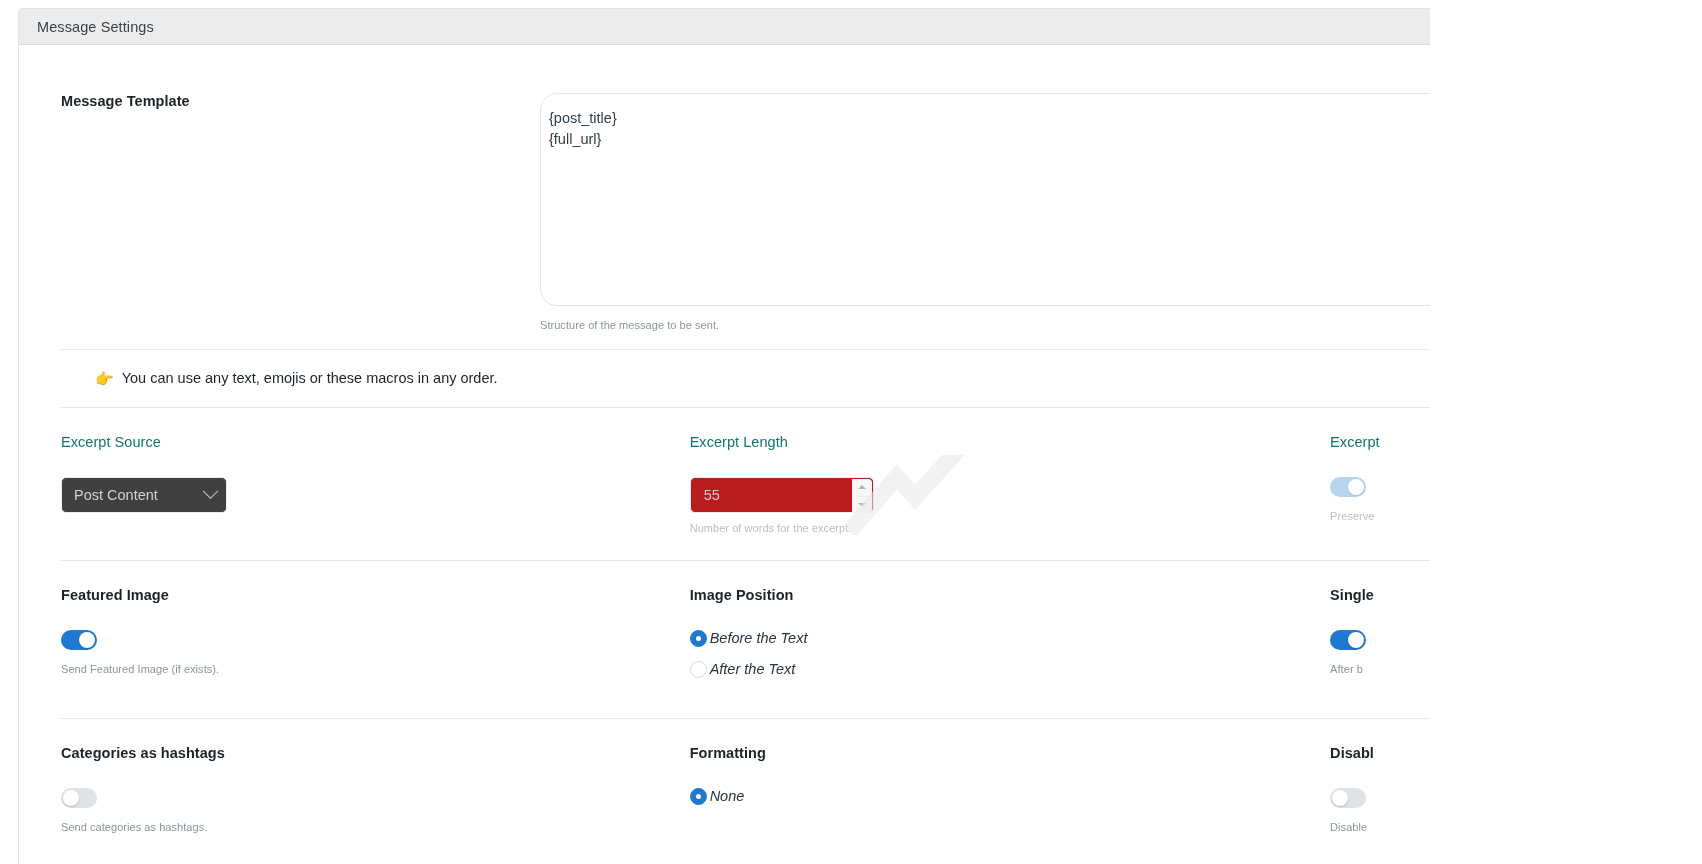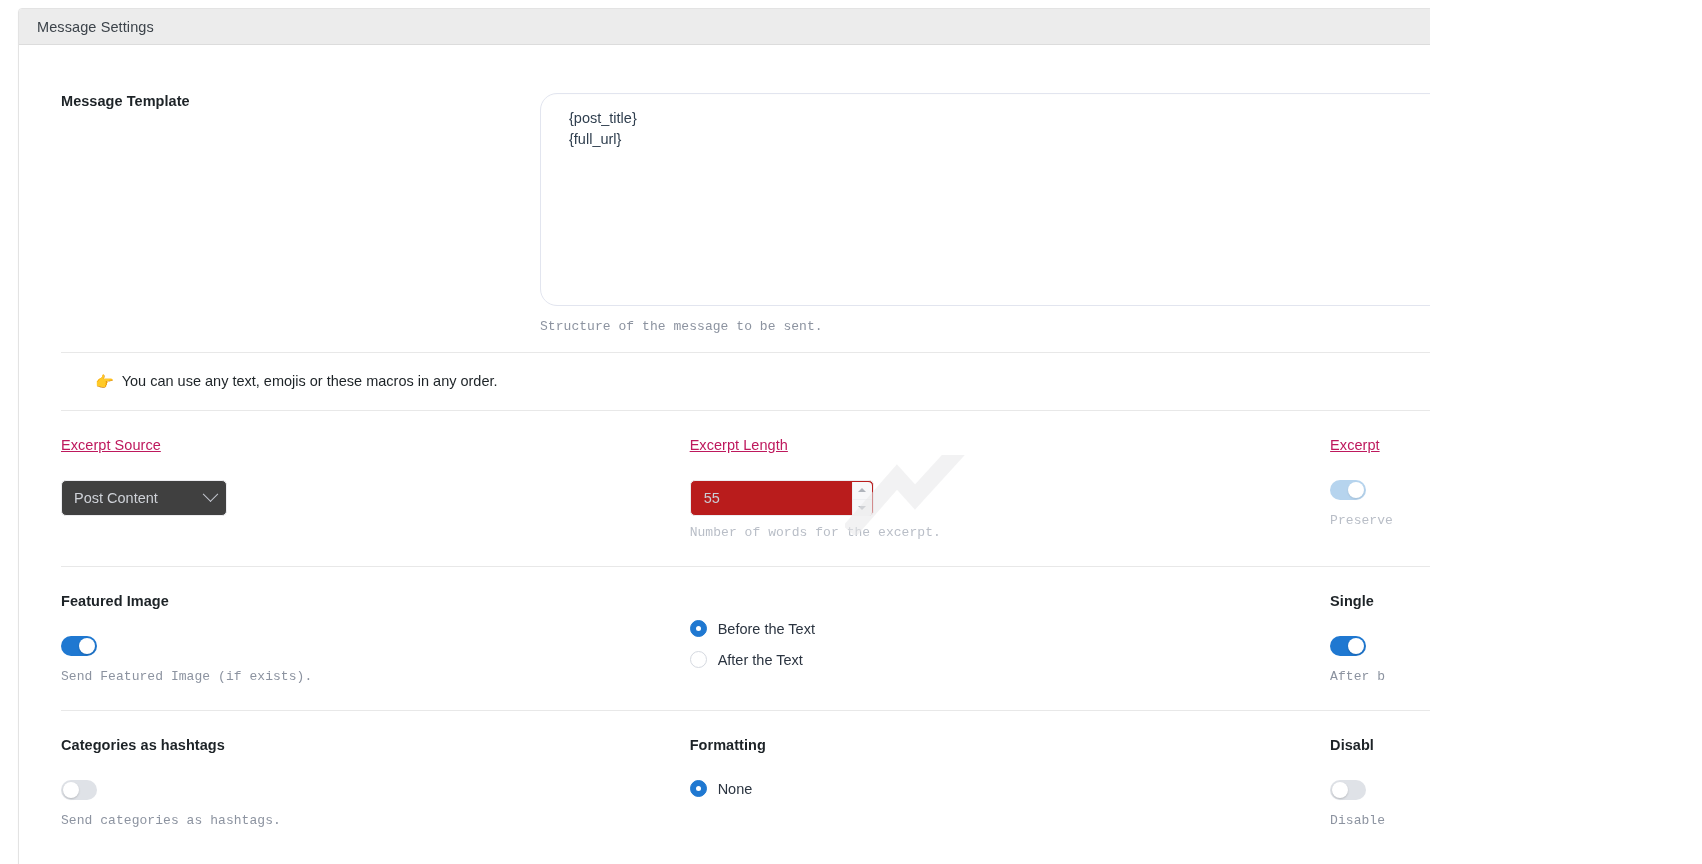--- a/index.html
+++ b/index.html
@@ -55,50 +55,48 @@
 
   .field-label {
     font-size: 14.5px;
     font-weight: bold;
     color: #1d2327;
     letter-spacing: 0.05px;
     white-space: nowrap;
   }
   .field-label.muted {
     font-weight: 400;
-    color: #be185d;
-    text-decoration: underline;
+    color: #0f766e;
   }
 
   .help-text {
-    font-size: 13px;
+    font-size: 11px;
     color: #8c93a0;
     margin-top: 9px;
     letter-spacing: 0.05px;
     white-space: nowrap;
-    font-family: Liberation Mono, monospace;
   }
   .help-text.faded { color: #b9bec7; }
 
   
   .tpl-row {
     display: flex;
     padding-top: 48px;
     gap: 25px;
   }
   .tpl-label-wrap { width: 505px; padding-left: 18px; }
   .tpl-input-wrap { flex: 1; }
 
   .textarea-box {
     width: 1145px;
     height: 213px;
     border: 1px solid #e2e5ef;
     border-radius: 17px;
     background: #ffffff;
-    padding: 14px 28px;
+    padding: 14px 8px;
     font-size: 14.5px;
     color: #2f3e4e;
     line-height: 1.45;
     resize: none;
     outline: none;
     font-family: "Liberation Sans", sans-serif;
     box-shadow: inset 0 1px 1px rgba(0,0,0,0.01);
     white-space: pre;
     overflow: hidden;
   }
@@ -226,23 +224,24 @@
   .switch.on  { background: #1f78d1; }
   .switch.on .knob  { left: 18px; }
   .switch.off { background: #dfe2e7; }
   .switch.off .knob { left: 2px; }
   .switch.on-disabled { background: #b6d4ee; }
   .switch.on-disabled .knob { left: 18px; box-shadow: 0 1px 2px rgba(0,0,0,0.10); }
 
   
   .radio-item {
     display: flex;
-    align-items: flex-end;
-    gap: 11px;
+    align-items: flex-start;
+    gap: 3px;
     margin-bottom: 14px;
+    font-style: italic;
   }
   .radio {
     width: 17px; height: 17px;
     border-radius: 50%;
     border: 1.5px solid #d5d9e0;
     background: #fff;
     position: relative;
     flex: 0 0 auto;
     cursor: pointer;
   }
@@ -358,20 +357,21 @@
           <div class="field-label">Featured Image</div>
           <div class="control-gap">
             <span class="switch on">
               <span class="knob"></span>
             </span>
           </div>
           <div class="help-text">Send Featured Image (if exists).</div>
         </div>
 
         <div class="cell-2">
+          <div class="field-label">Image Position</div>
           <div class="control-gap">
             <div class="radio-item">
               <span class="radio checked"></span>
               <span class="radio-label">Before the Text</span>
             </div>
             <div class="radio-item">
               <span class="radio"></span>
               <span class="radio-label">After the Text</span>
             </div>
           </div>

